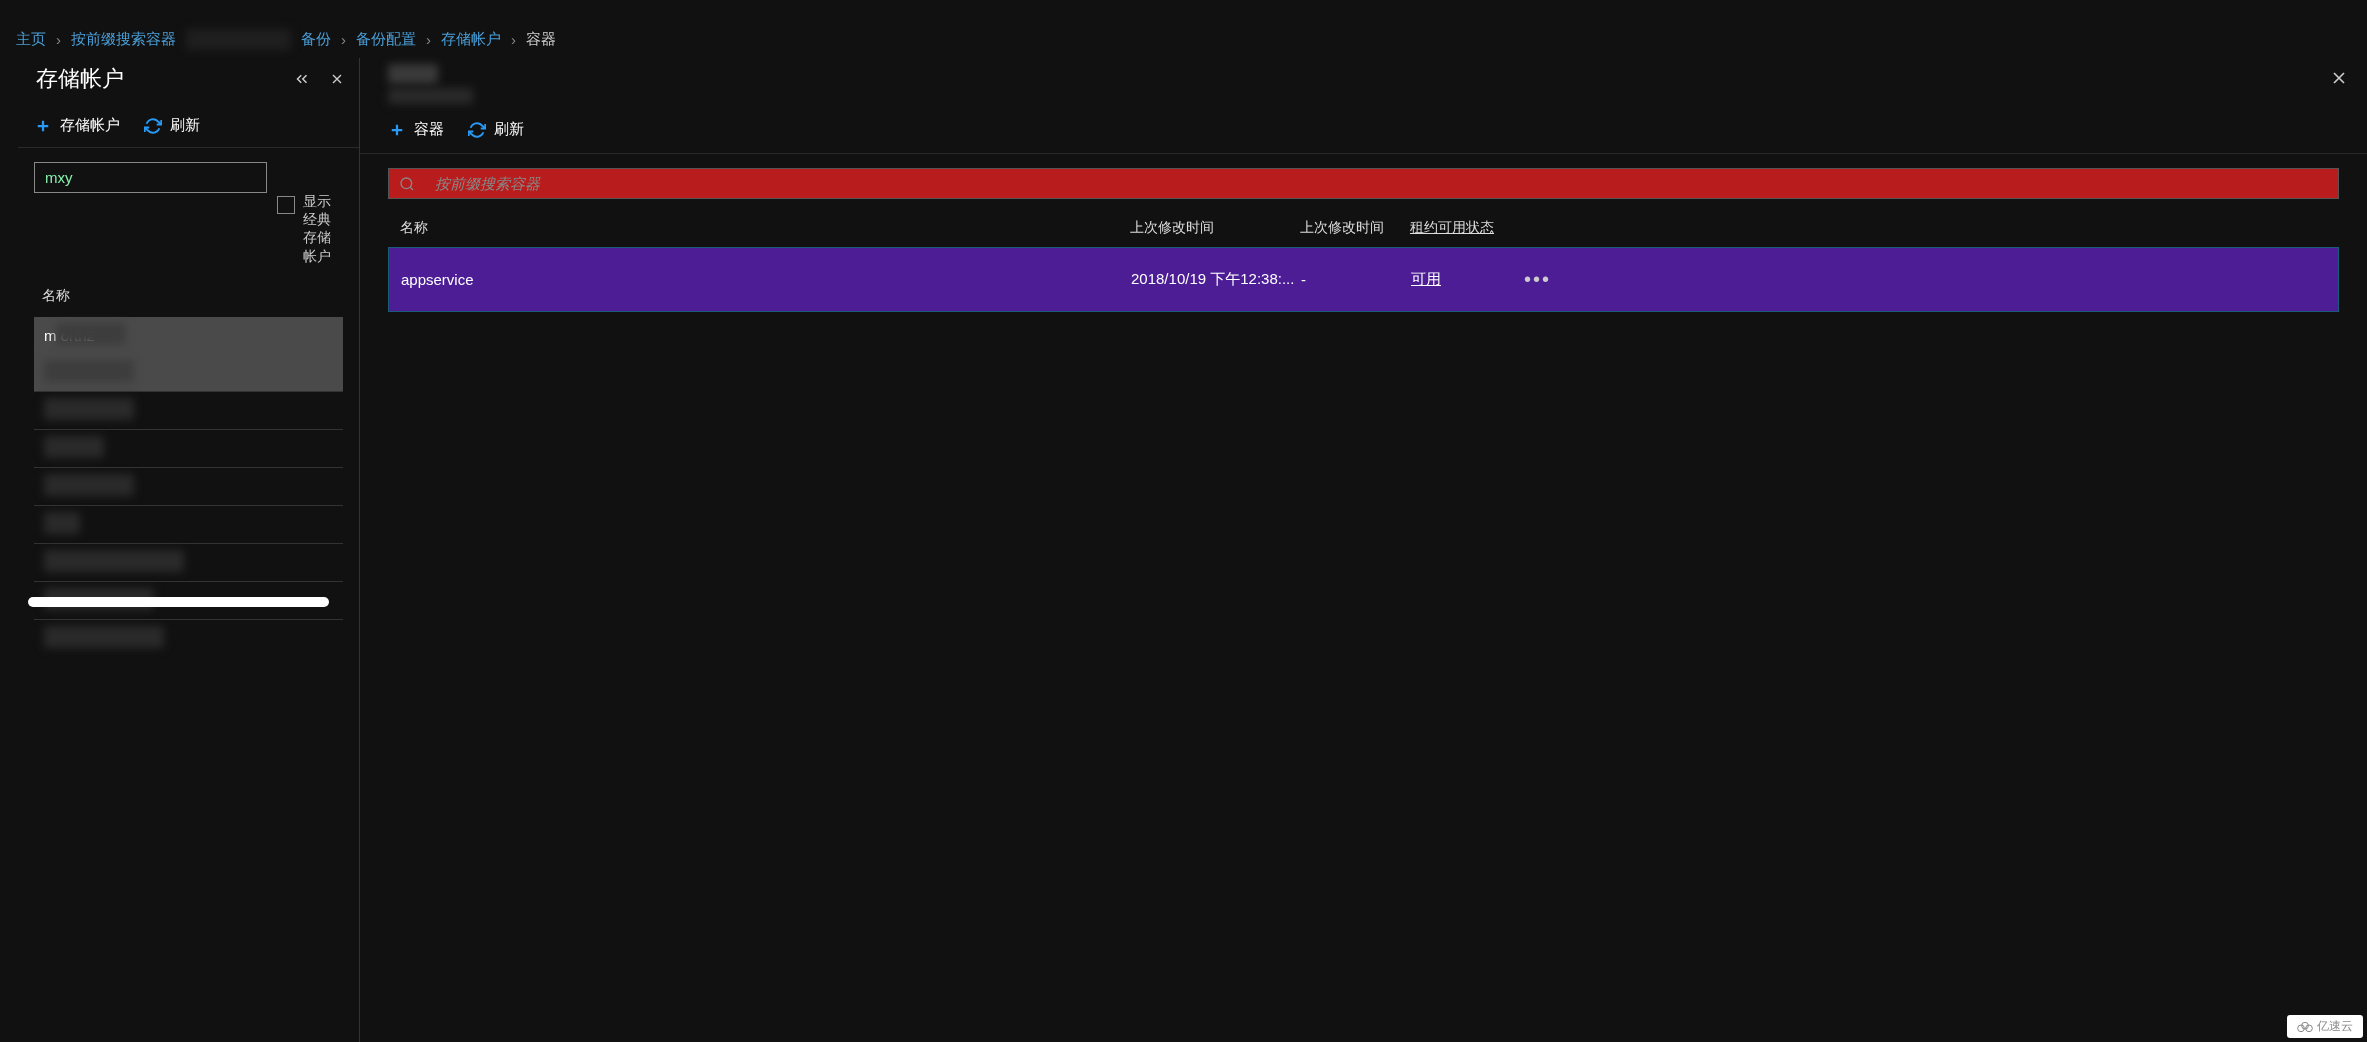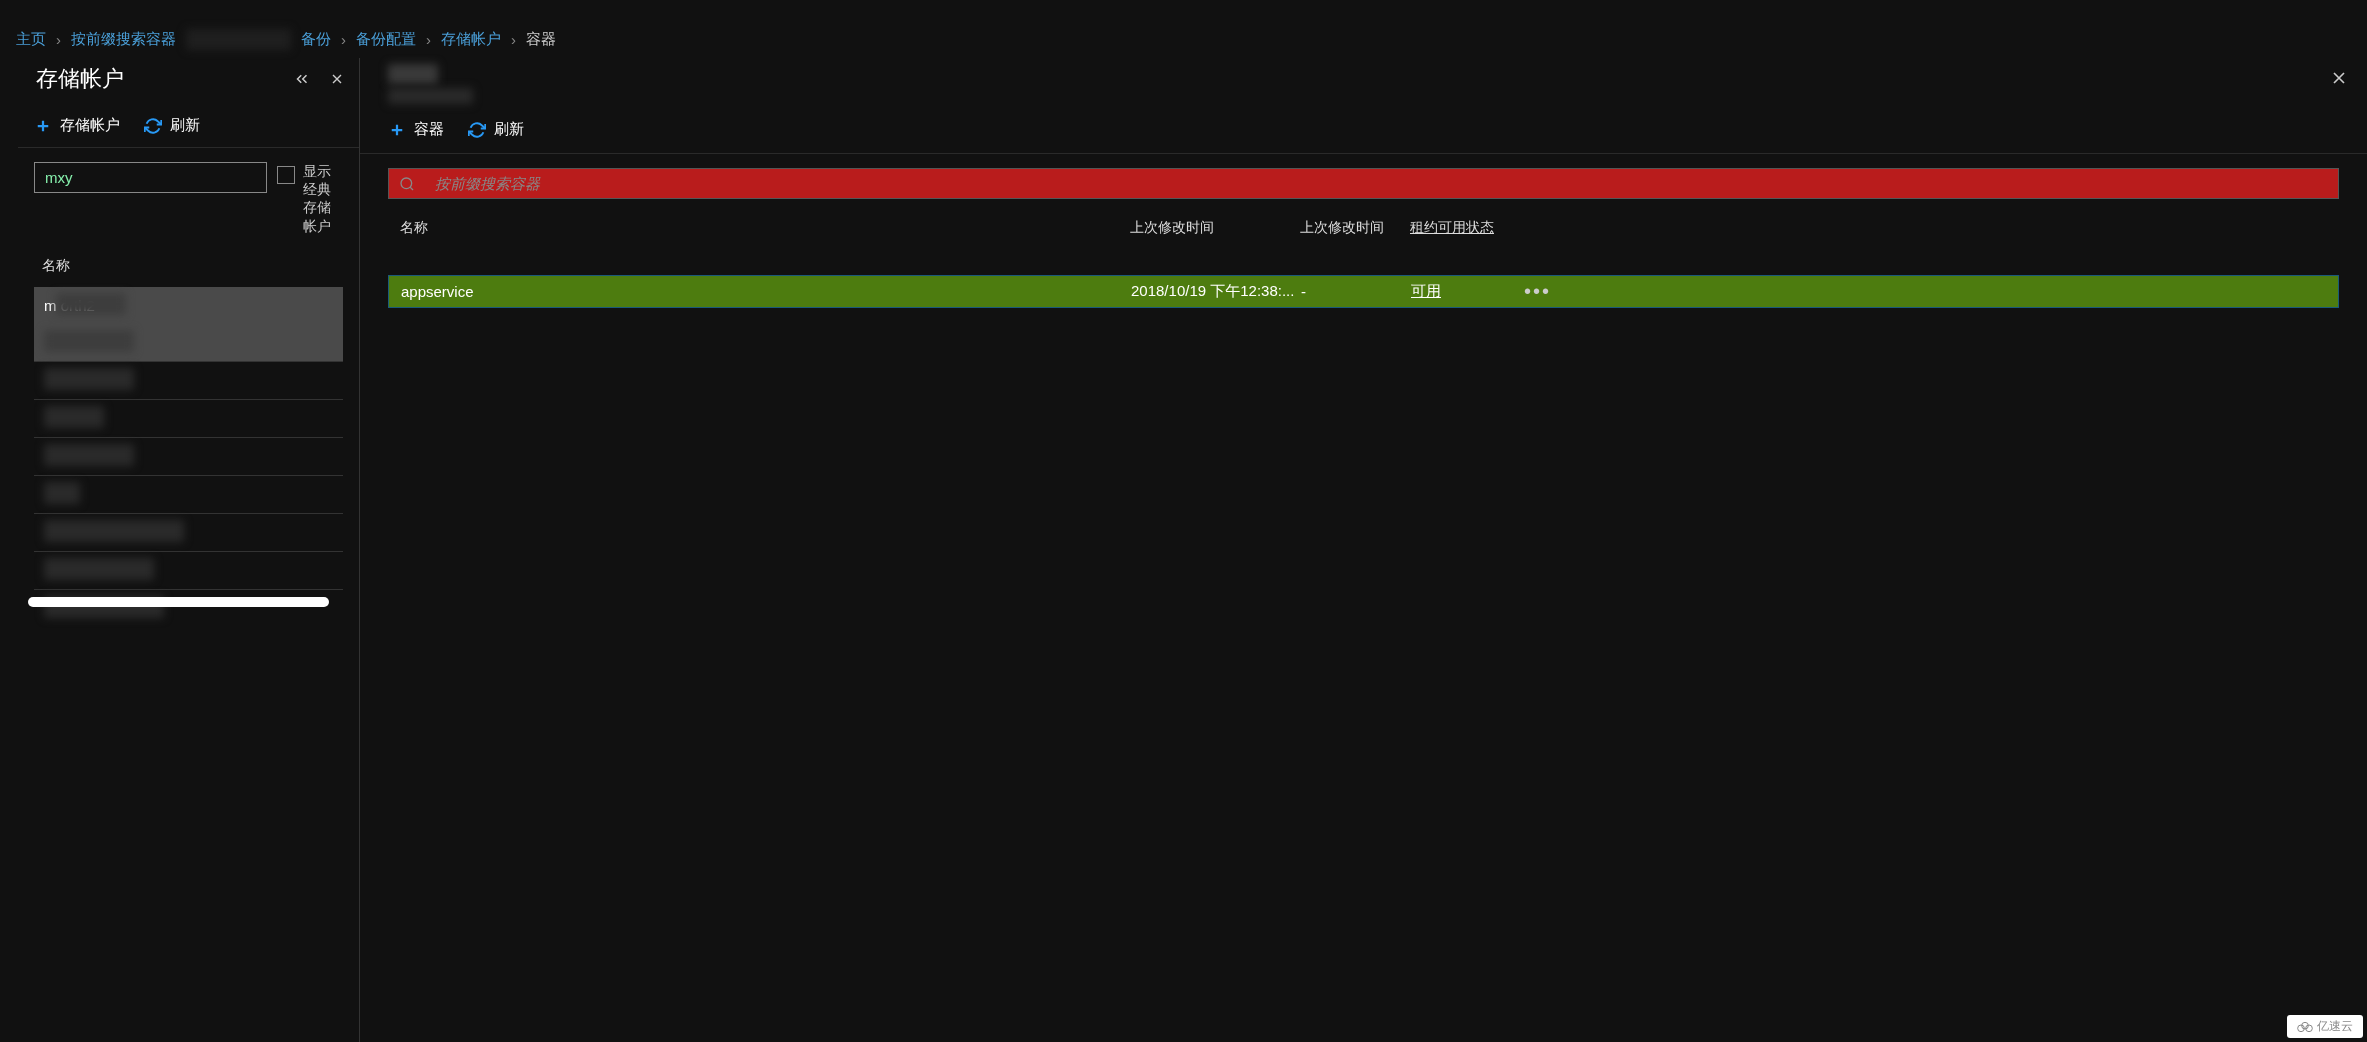--- a/index.html
+++ b/index.html
@@ -112,20 +112,21 @@
       color: #86efac;
       padding: 6px 10px;
       width: 235px;
       font-size: 15px;
       outline: none;
     }
     .checkbox-wrap {
       display: flex;
       align-items: flex-start;
       gap: 8px;
+      margin-top: 30px;
     }
     .checkbox {
       width: 18px;
       height: 18px;
       border: 1px solid #888;
       background: transparent;
       cursor: pointer;
       margin-top: 4px;
     }
     .checkbox-label {
@@ -261,26 +262,25 @@
       font-size: 14px;
     }
     .col-name { flex: 0 0 730px; }
     .col-modified { flex: 0 0 170px; }
     .col-access { flex: 0 0 110px; }
     .col-lease { flex: 0 0 110px; text-decoration: underline; }
     .col-actions { flex: 0 0 30px; text-align: right; }
     .table-row {
       display: flex;
       align-items: center;
-      padding: 4px 12px;
+      padding: 20px 12px;
       border: 1px solid #1a5a7a;
-      background: #4d7c0f;
-      font-size: 15px;
-      cursor: pointer;
-      margin-top: 28px;
+      background: #4c1d95;
+      font-size: 15px;
+      cursor: pointer;
     }
     .more-icon {
       color: #ccc;
       cursor: pointer;
       font-size: 20px;
       letter-spacing: 2px;
     }
     .watermark {
       position: absolute;
       bottom: 4px;

